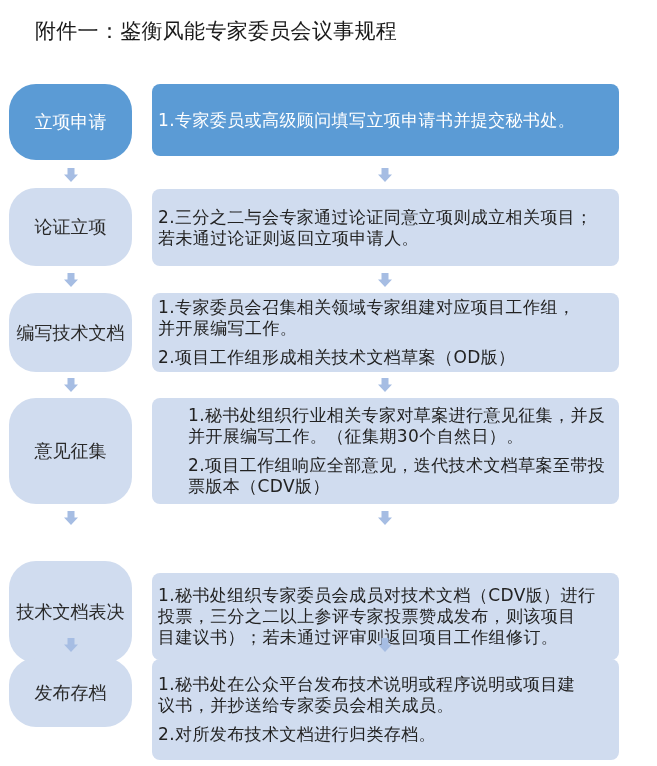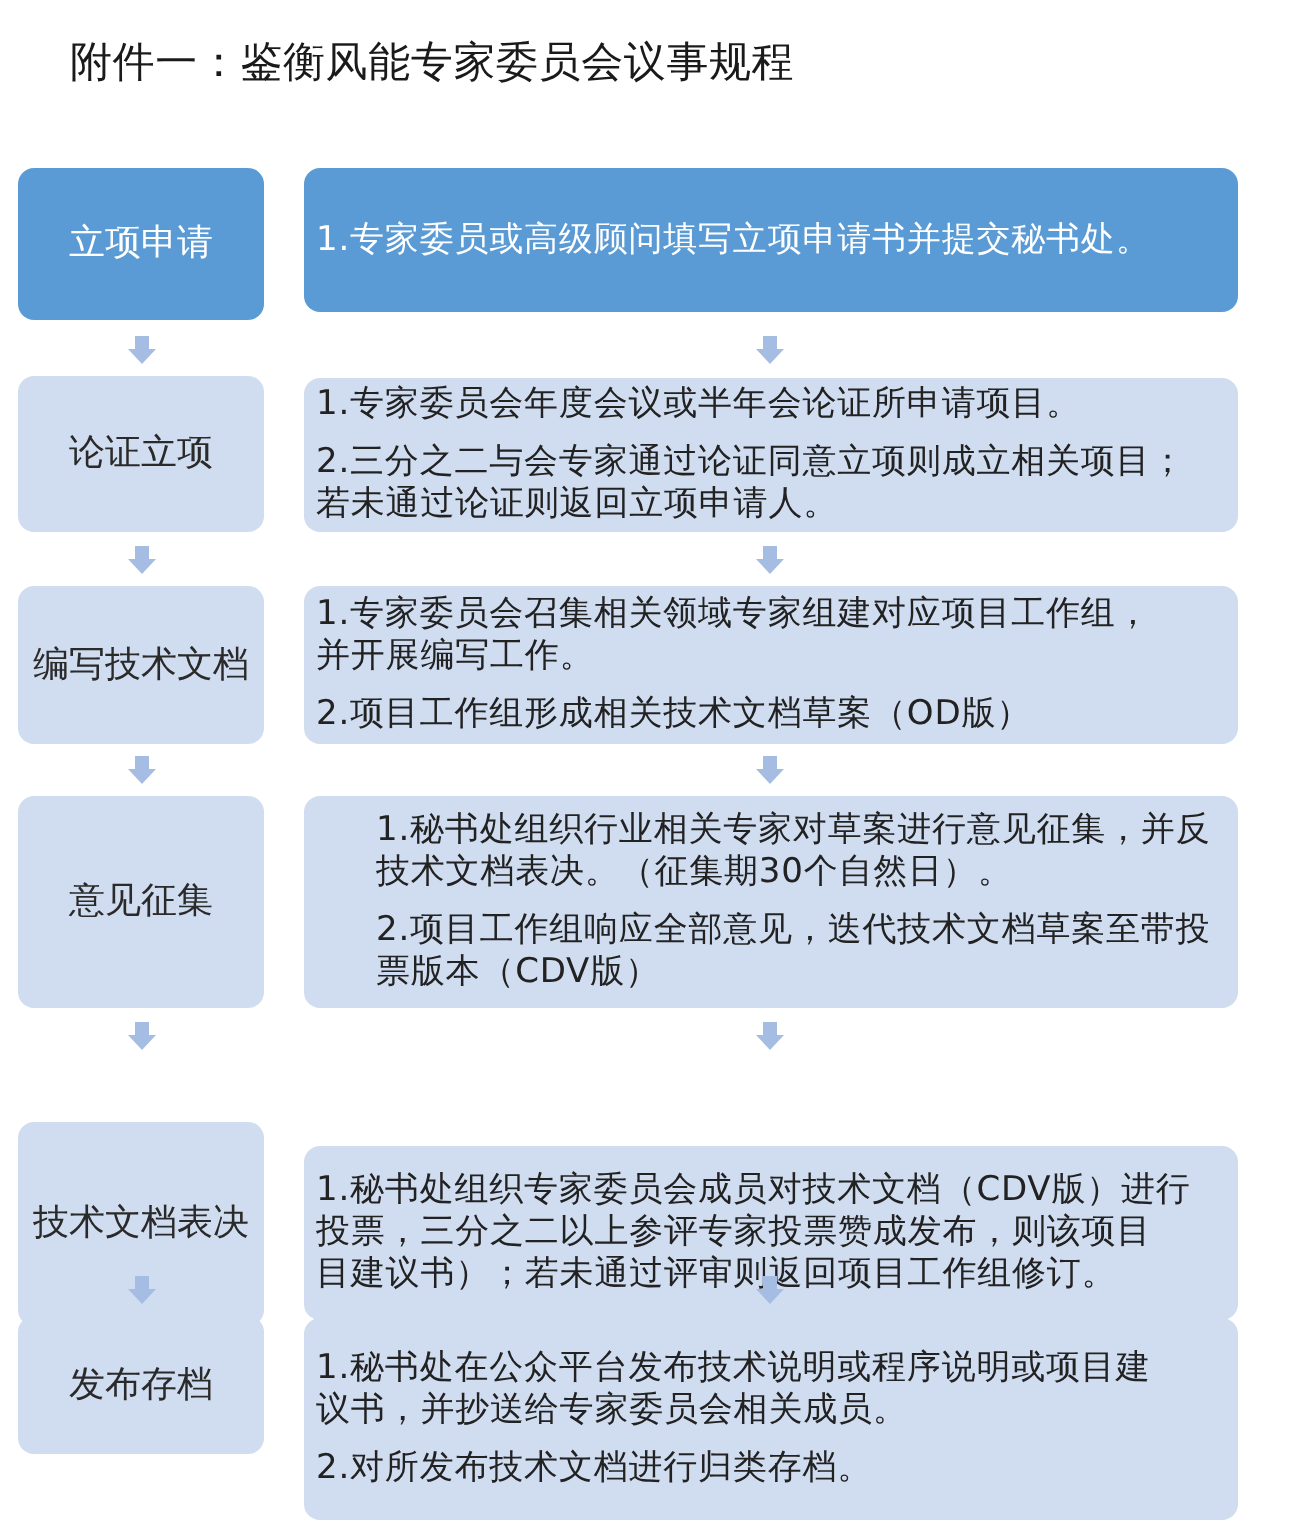--- a/index.html
+++ b/index.html
@@ -39,20 +39,21 @@
       color: #ffffff;
     }
     .step-box {
       left: 9px;
       width: 123px;
       align-items: center;
       text-align: center;
       font-size: 18px;
       line-height: 22px;
       color: #2a2a2a;
+      border-radius: 27px;
     }
     .step-box.primary { color: #ffffff; }
     .detail-box {
       left: 152px;
       width: 467px;
       padding: 0 6px 0 6px;
       font-size: 17px;
       line-height: 21px;
       color: #222222;
       letter-spacing: 0.4px;
@@ -96,23 +97,20 @@
   <svg width="14" height="14" viewBox="0 0 14 14">
       <polygon points="3.5,0 10.5,0 10.5,6.5 14,6.5 7,14 0,6.5 3.5,6.5" fill="#A6BDE3"></polygon>
     </svg>
 </div>
 
 <div class="box step-box" style="top:188px;height:78px;">
   <span>论证立项</span>
 </div>
 <div class="box detail-box" style="top:189px;height:77px;">
   <p class="para">
-    <span class="line">1.专家委员会年度会议或半年会论证所申请项目。</span>
-  </p>
-  <p class="para">
     <span class="line">2.三分之二与会专家通过论证同意立项则成立相关项目；</span>
     <span class="line">若未通过论证则返回立项申请人。</span>
   </p>
 </div>
 
 <div class="arrow left" style="top:273px;">
   <svg width="14" height="14" viewBox="0 0 14 14">
       <polygon points="3.5,0 10.5,0 10.5,6.5 14,6.5 7,14 0,6.5 3.5,6.5" fill="#A6BDE3"></polygon>
     </svg>
 </div>
@@ -145,21 +143,21 @@
       <polygon points="3.5,0 10.5,0 10.5,6.5 14,6.5 7,14 0,6.5 3.5,6.5" fill="#A6BDE3"></polygon>
     </svg>
 </div>
 
 <div class="box step-box" style="top:398px;height:106px;">
   <span>意见征集</span>
 </div>
 <div class="box detail-box" style="top:398px;height:106px;padding-left:36px;">
   <p class="para">
     <span class="line">1.秘书处组织行业相关专家对草案进行意见征集，并反</span>
-    <span class="line">技术文档表决。（征集期30个自然日）。</span>
+    <span class="line">并开展编写工作。（征集期30个自然日）。</span>
   </p>
   <p class="para">
     <span class="line">2.项目工作组响应全部意见，迭代技术文档草案至带投</span>
     <span class="line">票版本（CDV版）</span>
   </p>
 </div>
 
 <div class="arrow left" style="top:511px;">
   <svg width="14" height="14" viewBox="0 0 14 14">
       <polygon points="3.5,0 10.5,0 10.5,6.5 14,6.5 7,14 0,6.5 3.5,6.5" fill="#A6BDE3"></polygon>

